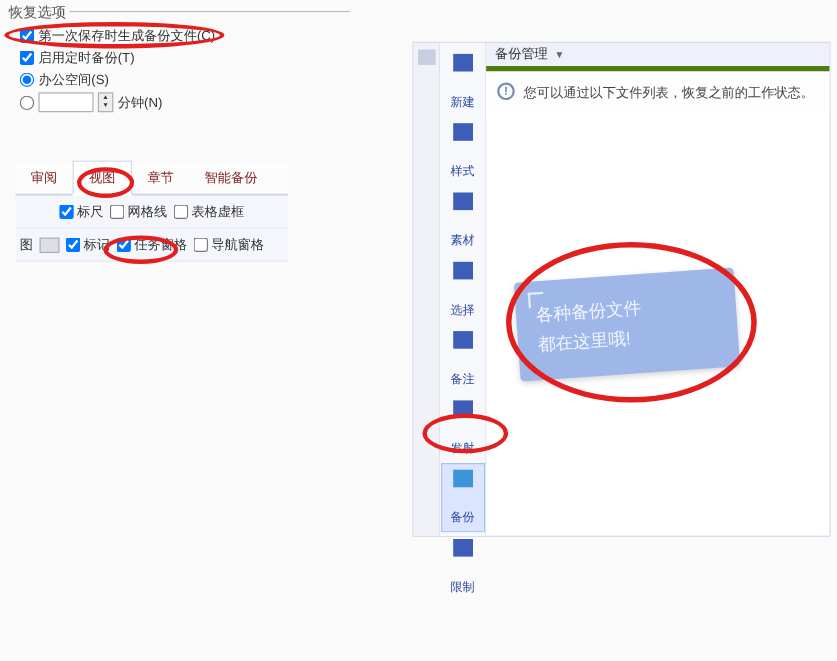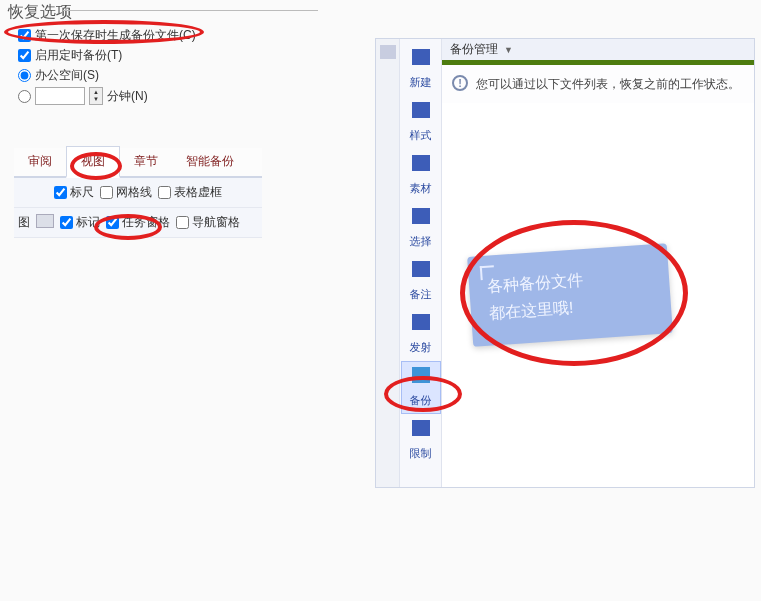--- a/index.html
+++ b/index.html
@@ -16,21 +16,21 @@
 
   
   .recovery {
     position: absolute;
     left: 8px;
     top: 2px;
     width: 310px;
     border: none;
   }
   .recovery .grp-title {
-    font-size: 16px;
+    font-size: 13px;
     color: #555;
     margin-bottom: 4px;
   }
   .recovery .grp-title { position: relative; }
   .recovery .title-line {
     position: absolute;
     left: 55px;
     right: 0;
     top: 8px;
     height: 1px;
@@ -83,21 +83,21 @@
     cursor: pointer;
   }
   .tab.active {
     border: 1px solid #cfd6e6;
     border-bottom: 2px solid #fff;
     background:#fff;
     margin-bottom:-2px;
   }
   .ribbon-row {
     display: flex;
-    align-items: flex-start;
+    align-items: center;
     gap: 6px;
     padding: 6px 4px;
     border-bottom: 1px solid #e5e8f0;
     background:#f4f6fb;
   }
   .ribbon-row .cb {
     display:flex;
     align-items:center;
     gap:3px;
   }
@@ -137,21 +137,21 @@
     display:flex;
     flex-direction:column;
     align-items:center;
     padding-top:4px;
   }
   .vtool {
     width:40px;
     display:flex;
     flex-direction:column;
     align-items:center;
-    gap:10px;
+    gap:20px;
     padding:6px 0;
     color:#2b4aa0;
     font-size:11px;
     cursor:pointer;
   }
   .vtool.active {
     background:#dbe5ff;
     box-shadow: inset 0 0 0 1px #a8bef5;
   }
   .vtool .vicon {

